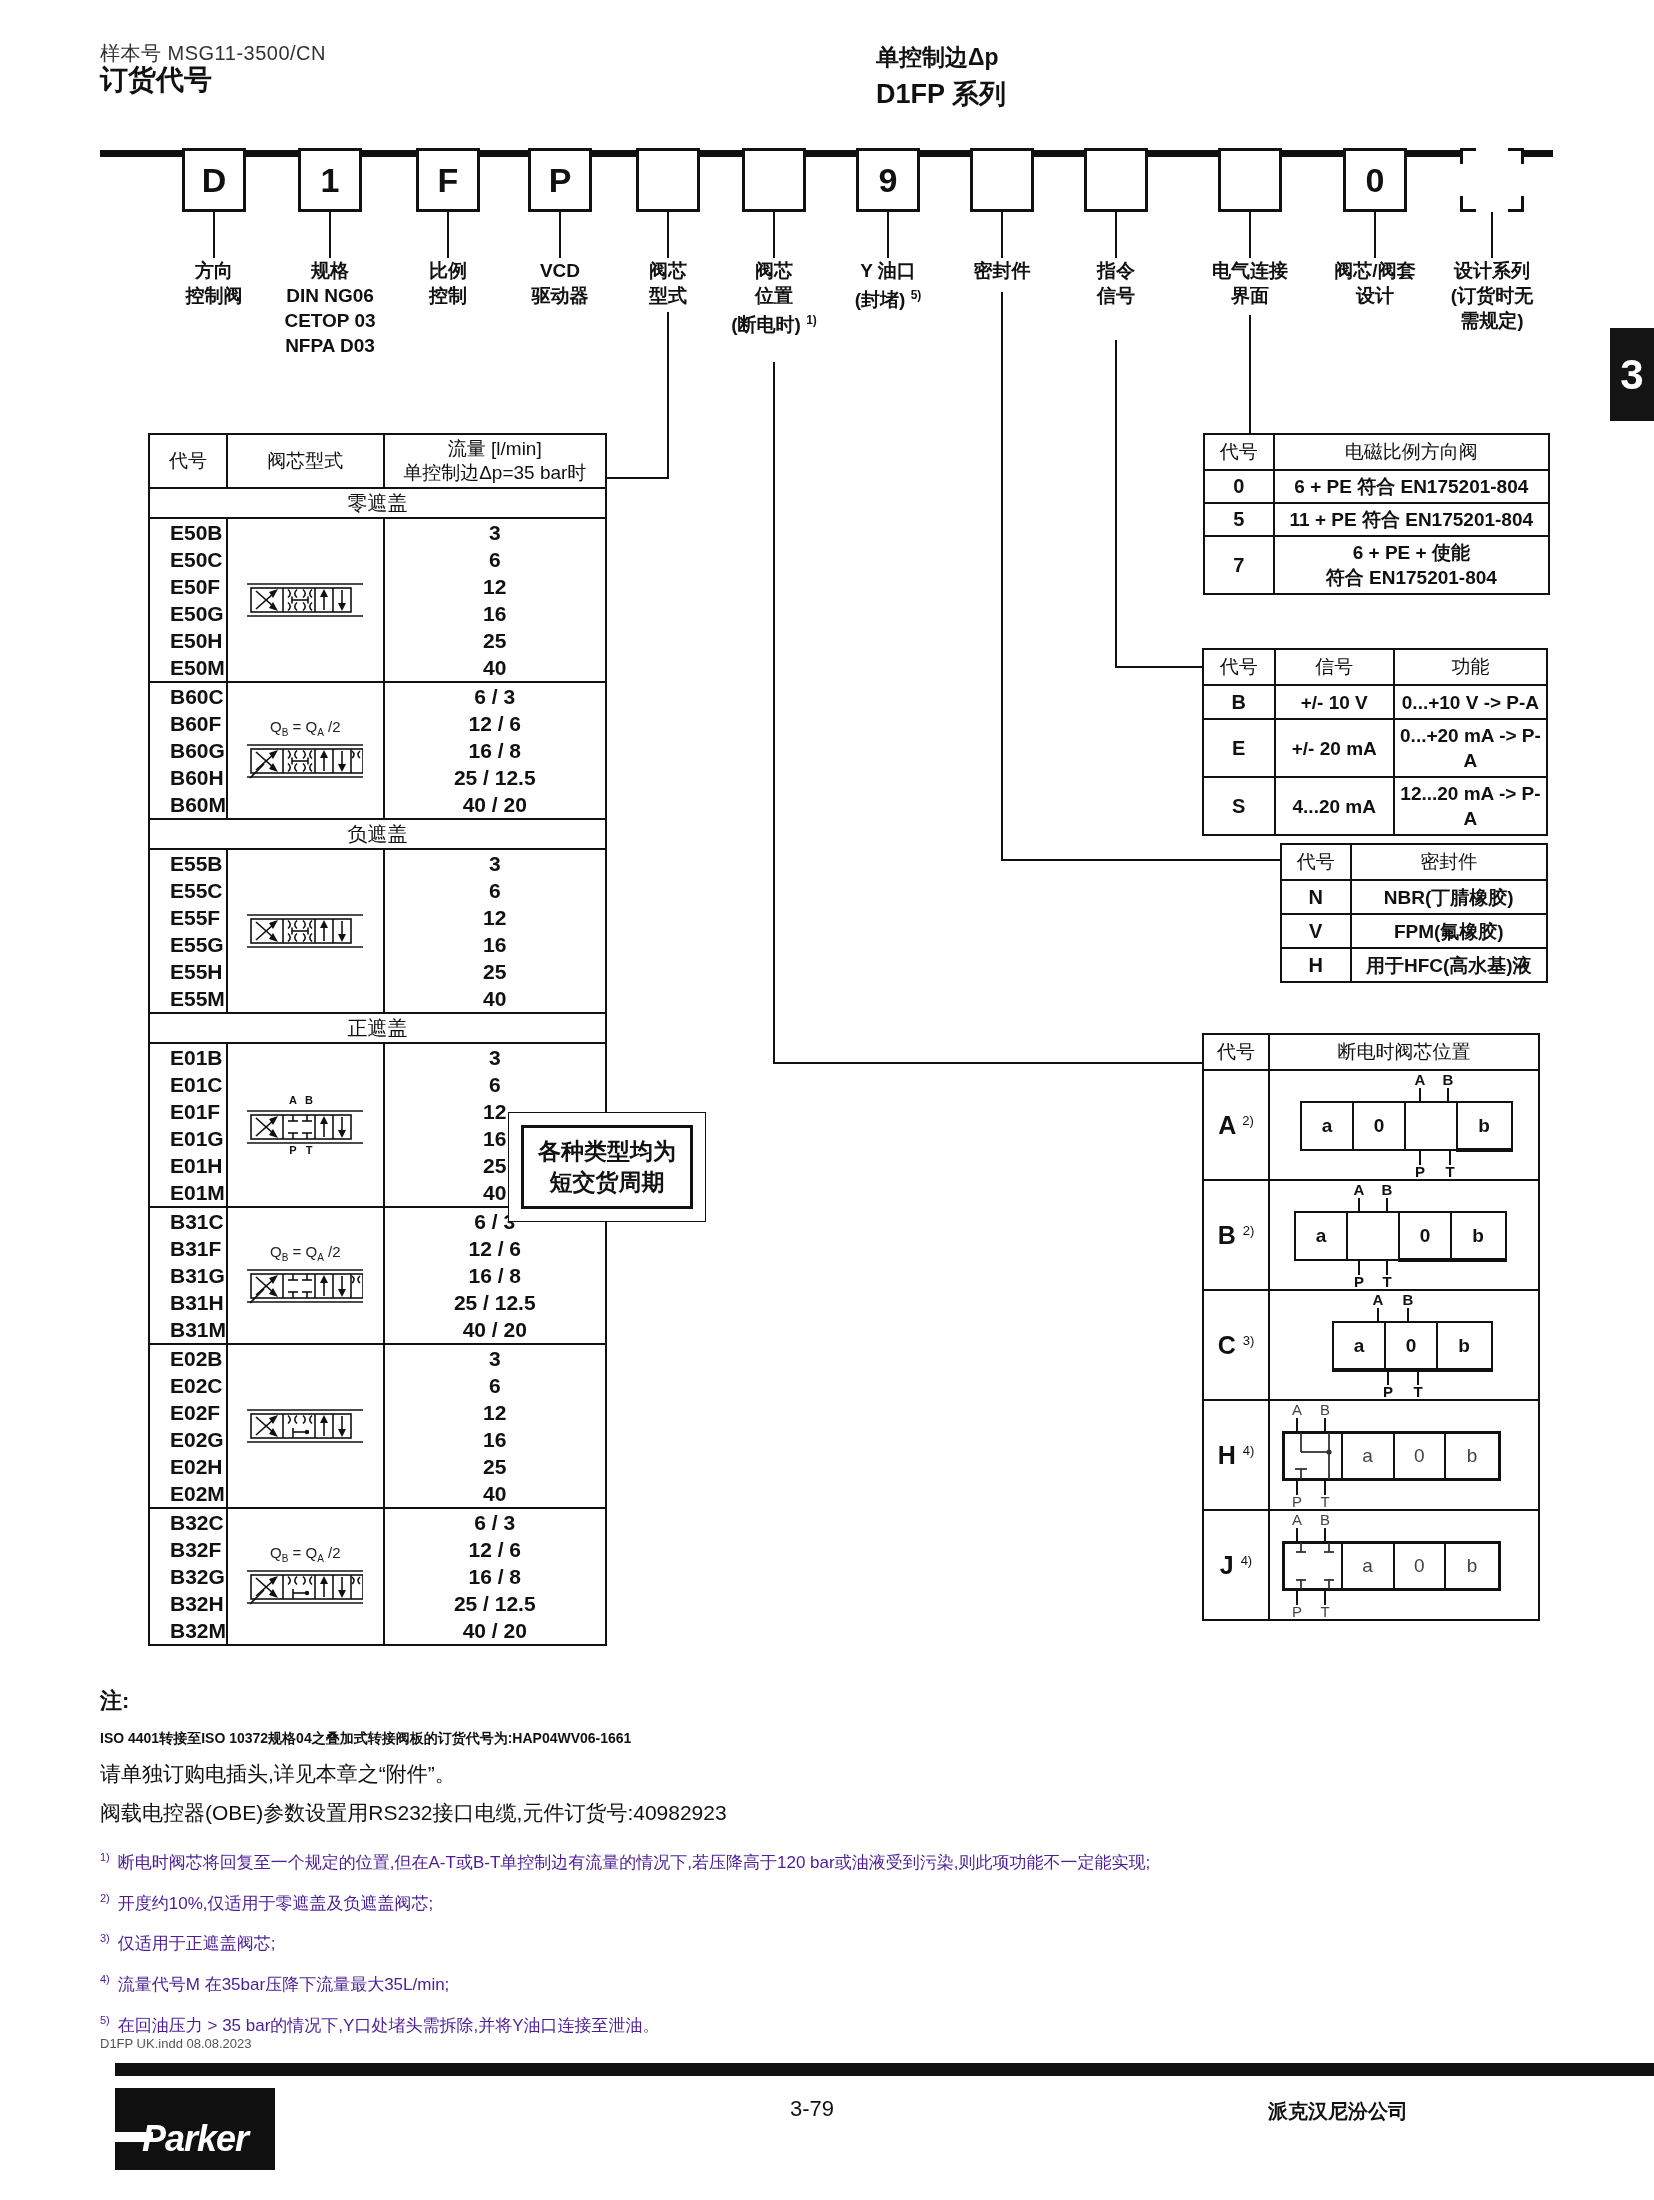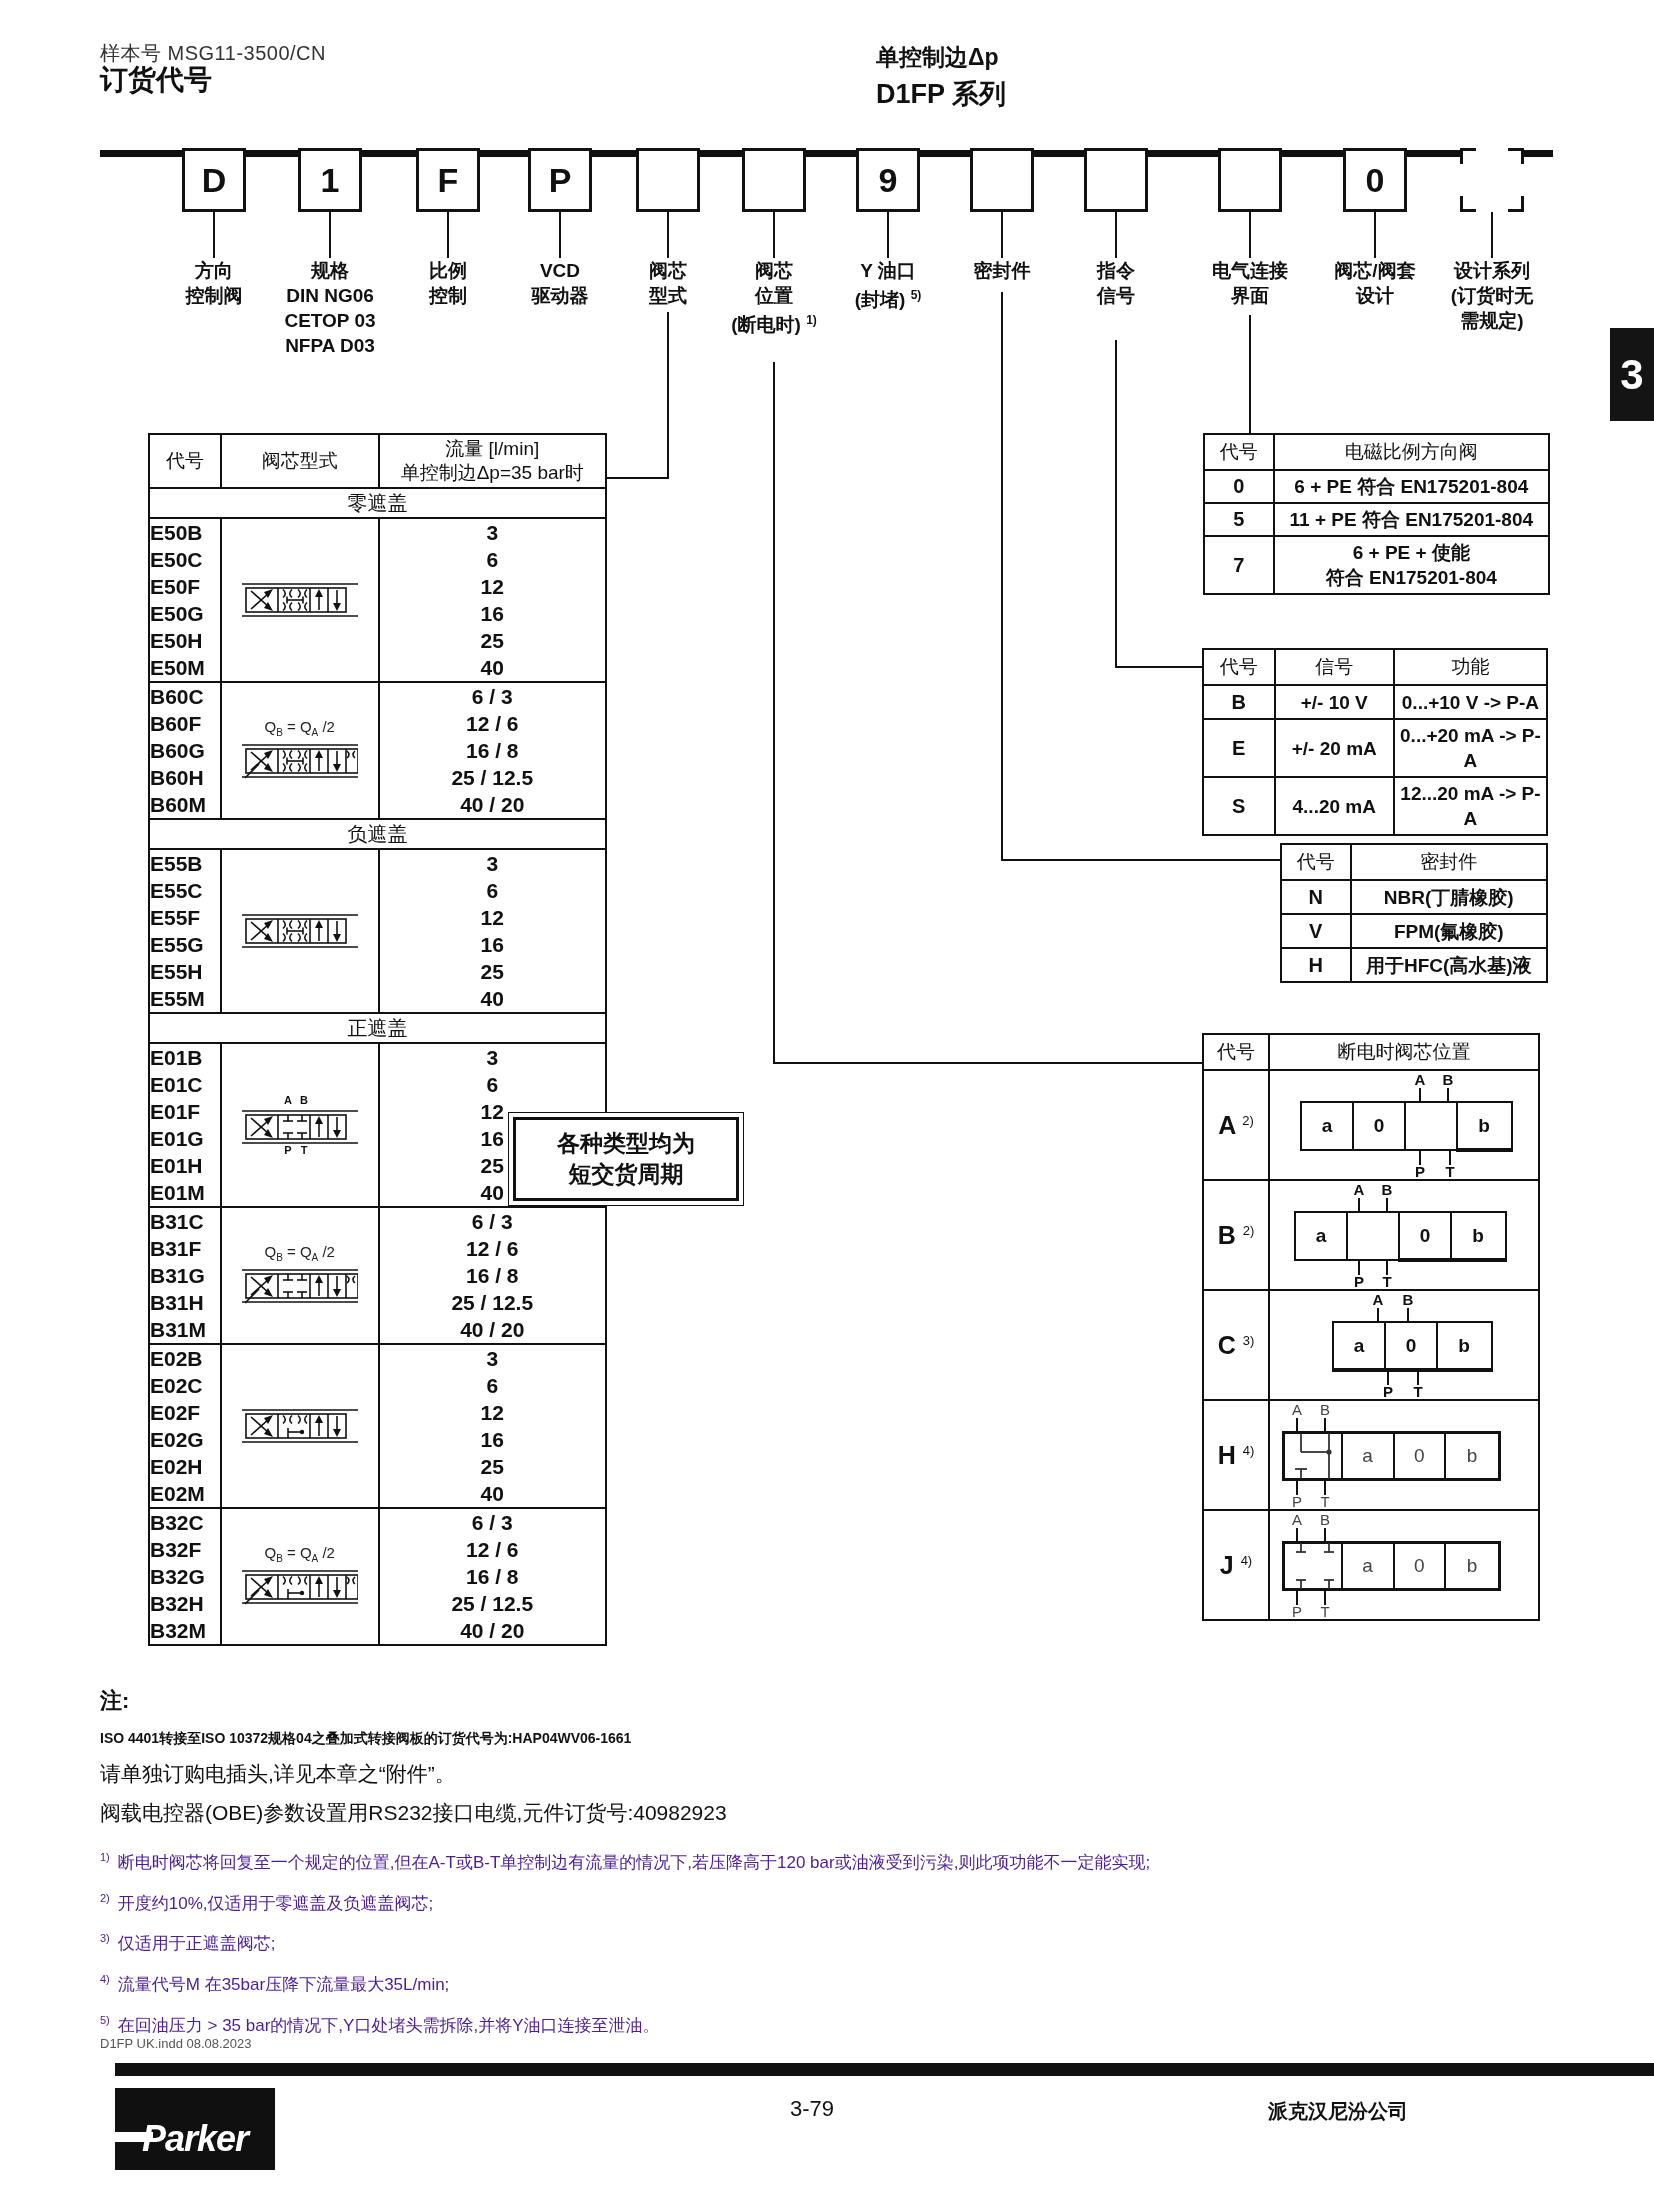--- a/index.html
+++ b/index.html
@@ -38,21 +38,21 @@
   table.blk td{border:2.5px solid #111;vertical-align:middle}
   .hdr{font-size:19px;font-weight:normal;text-align:center;padding:4px 6px}
 
   
   #left-table{left:148px;top:433px;width:459px}
   #left-table td{padding:0}
   .lt-h{height:54px}
   .lt-h .hdr{line-height:24px}
   .lt-section{height:30px;text-align:center;font-size:20px}
   .lt-codes{width:72px;vertical-align:top}
-  .lt-codes div{font-weight:bold;font-size:21px;line-height:27px;padding-left:0}
+  .lt-codes div{font-weight:bold;font-size:21px;line-height:27px;padding-left:20px}
   .lt-sym{width:158px;text-align:center}
   .lt-flows{width:229px;vertical-align:top}
   .lt-flows div{font-weight:bold;font-size:21px;line-height:27px;text-align:center}
   .qnote{font-size:15px;color:#222;margin-bottom:1px}
   .qnote sub{font-size:10px}
   .lt-sym svg{display:block;margin:0 auto}
   svg.valve line,svg.valve path,svg.valve rect{stroke:#111;stroke-width:1.6;fill:none}
   svg.valve polygon,svg.valve circle{fill:#111;stroke:none}
   svg.valve text{fill:#111;font-size:11px;font-weight:bold;text-anchor:middle;font-family:"Liberation Sans",sans-serif}
 
@@ -78,21 +78,21 @@
   .sp-cell.l{color:#444}
   .sp-tickline{position:absolute;width:2px;height:14px;background:#111}
   .sp-portlabel{position:absolute;transform:translateX(-50%);font-size:15px;font-weight:bold}
   .sp-portlabel.l{font-weight:normal;color:#444}
   .sp-thick{position:absolute;height:4px;background:#111}
   .sp-pipe{display:block}
   .sp-pipe line{stroke:#333;stroke-width:1.8;fill:none}
   .sp-pipe circle{fill:#333}
 
   
-  #delivery-box{left:508px;top:1112px;width:236px;border:1.5px solid #111;padding:4px;background:#fff}
+  #delivery-box{left:508px;top:1112px;width:198px;border:1.5px solid #111;padding:12px;background:#fff}
   #delivery-inner{border:3px solid #111;padding:8px 10px;text-align:center;font-size:23px;font-weight:bold;line-height:31px}
 
   
   #notes{left:100px;top:1686px;width:1460px}
   #notes-title{font-size:22px;font-weight:bold;margin-bottom:14px}
   #notes-bold{font-size:14px;font-weight:bold;margin-bottom:12px}
   .note-line{font-size:21px;margin-bottom:11px}
   .note-num{font-size:17px;line-height:24px;margin-bottom:11px;color:#4c1d95}
   .note-num sup{font-size:11px;margin-right:8px}
 

